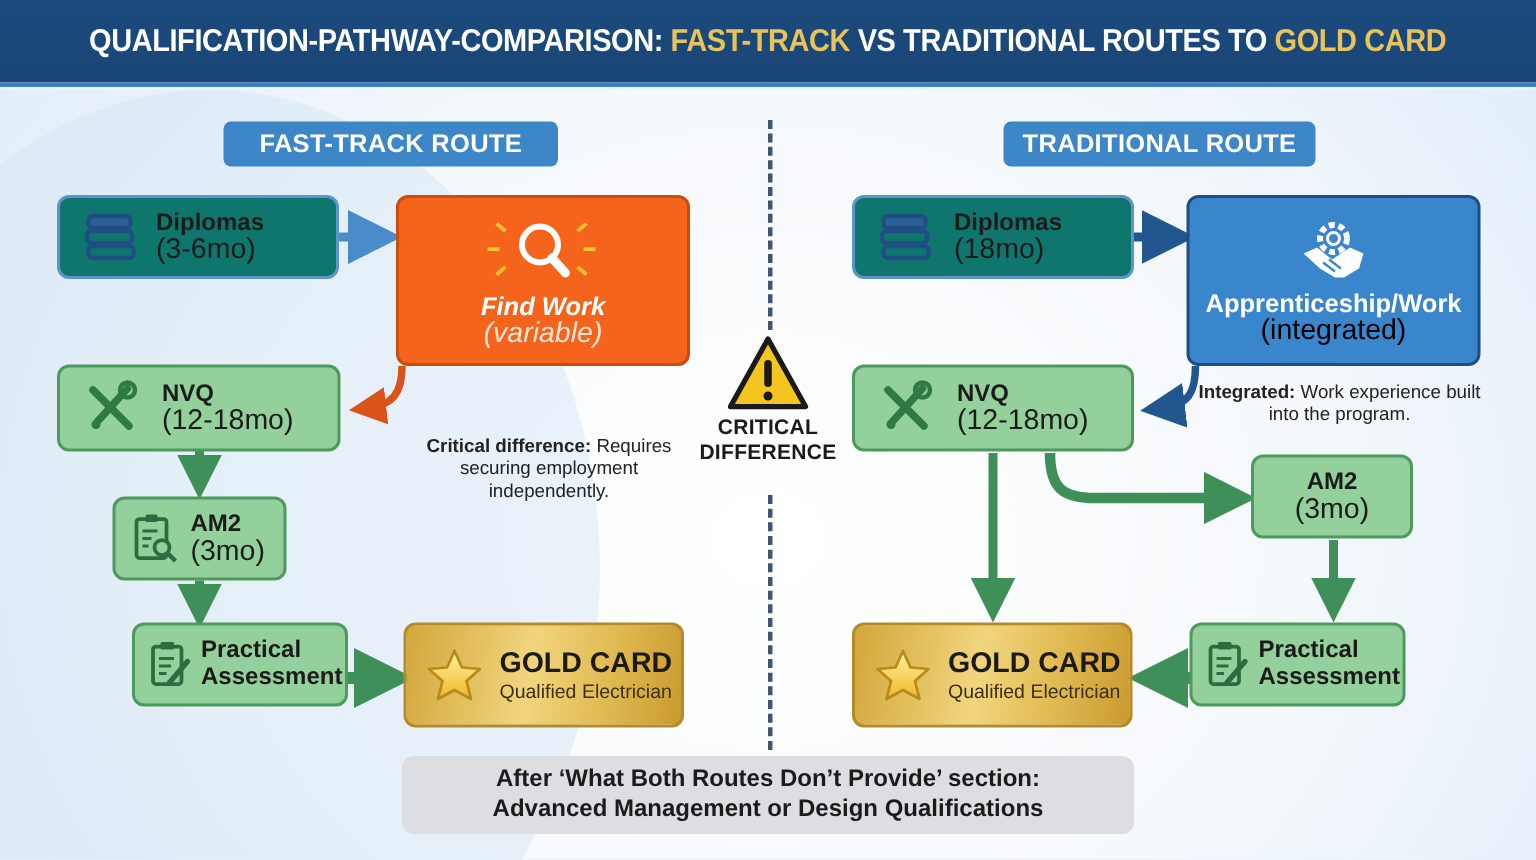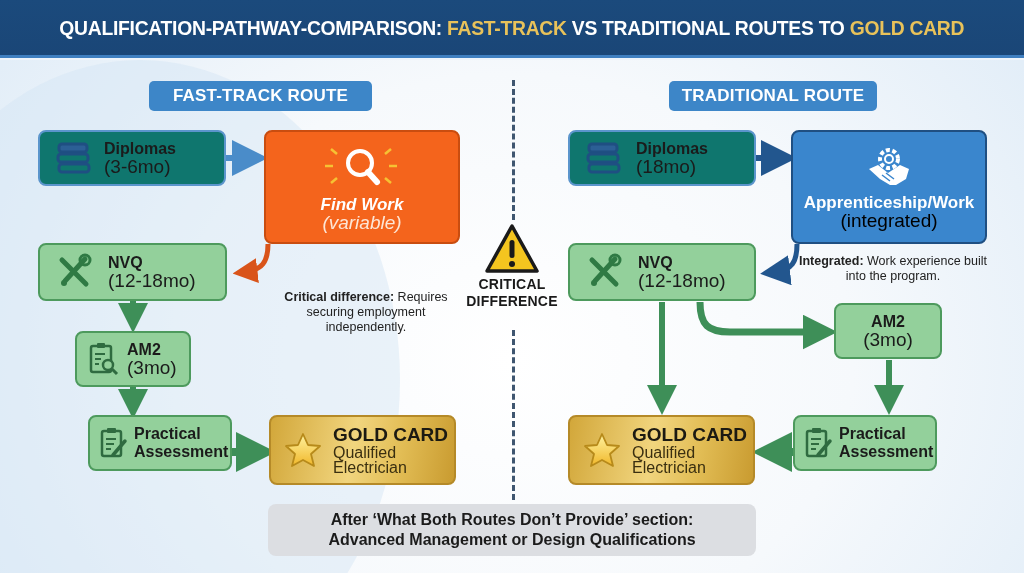--- a/index.html
+++ b/index.html
@@ -55,21 +55,21 @@
   .box.note { background: #dcdee2; border-radius: 8px; flex-direction: column; justify-content: center; }
 
   .t-title { font-weight: 700; font-size: 16px; color: #1b1b1b; line-height: 18px; }
   .t-sub { font-size: 19px; color: #1b1b1b; line-height: 18px; }
   .white .t-title, .white .t-sub { color: #ffffff; }
   .white .t-title { font-size: 17px; }
   .white .t-sub { color: #fde6d6; }
   .blue-dark.white .t-sub { color: #000000; }
 
   .gold-title { font-weight: 700; font-size: 19px; color: #1c1a12; line-height: 20px; }
-  .gold-sub { font-size: 16px; color: #3a2f10; line-height: 15px; }
+  .gold-sub { font-size: 13px; color: #3a2f10; line-height: 15px; }
 
   .icon { flex: 0 0 auto; display: flex; align-items: center; justify-content: center; }
 
   .caption {
     position: absolute; font-size: 12.5px; color: #222; text-align: center; line-height: 15px;
   }
   .caption b { font-weight: 700; }
 
   .note-text { font-weight: 700; font-size: 16px; color: #1b1b1b; text-align: center; line-height: 20px; }
 

